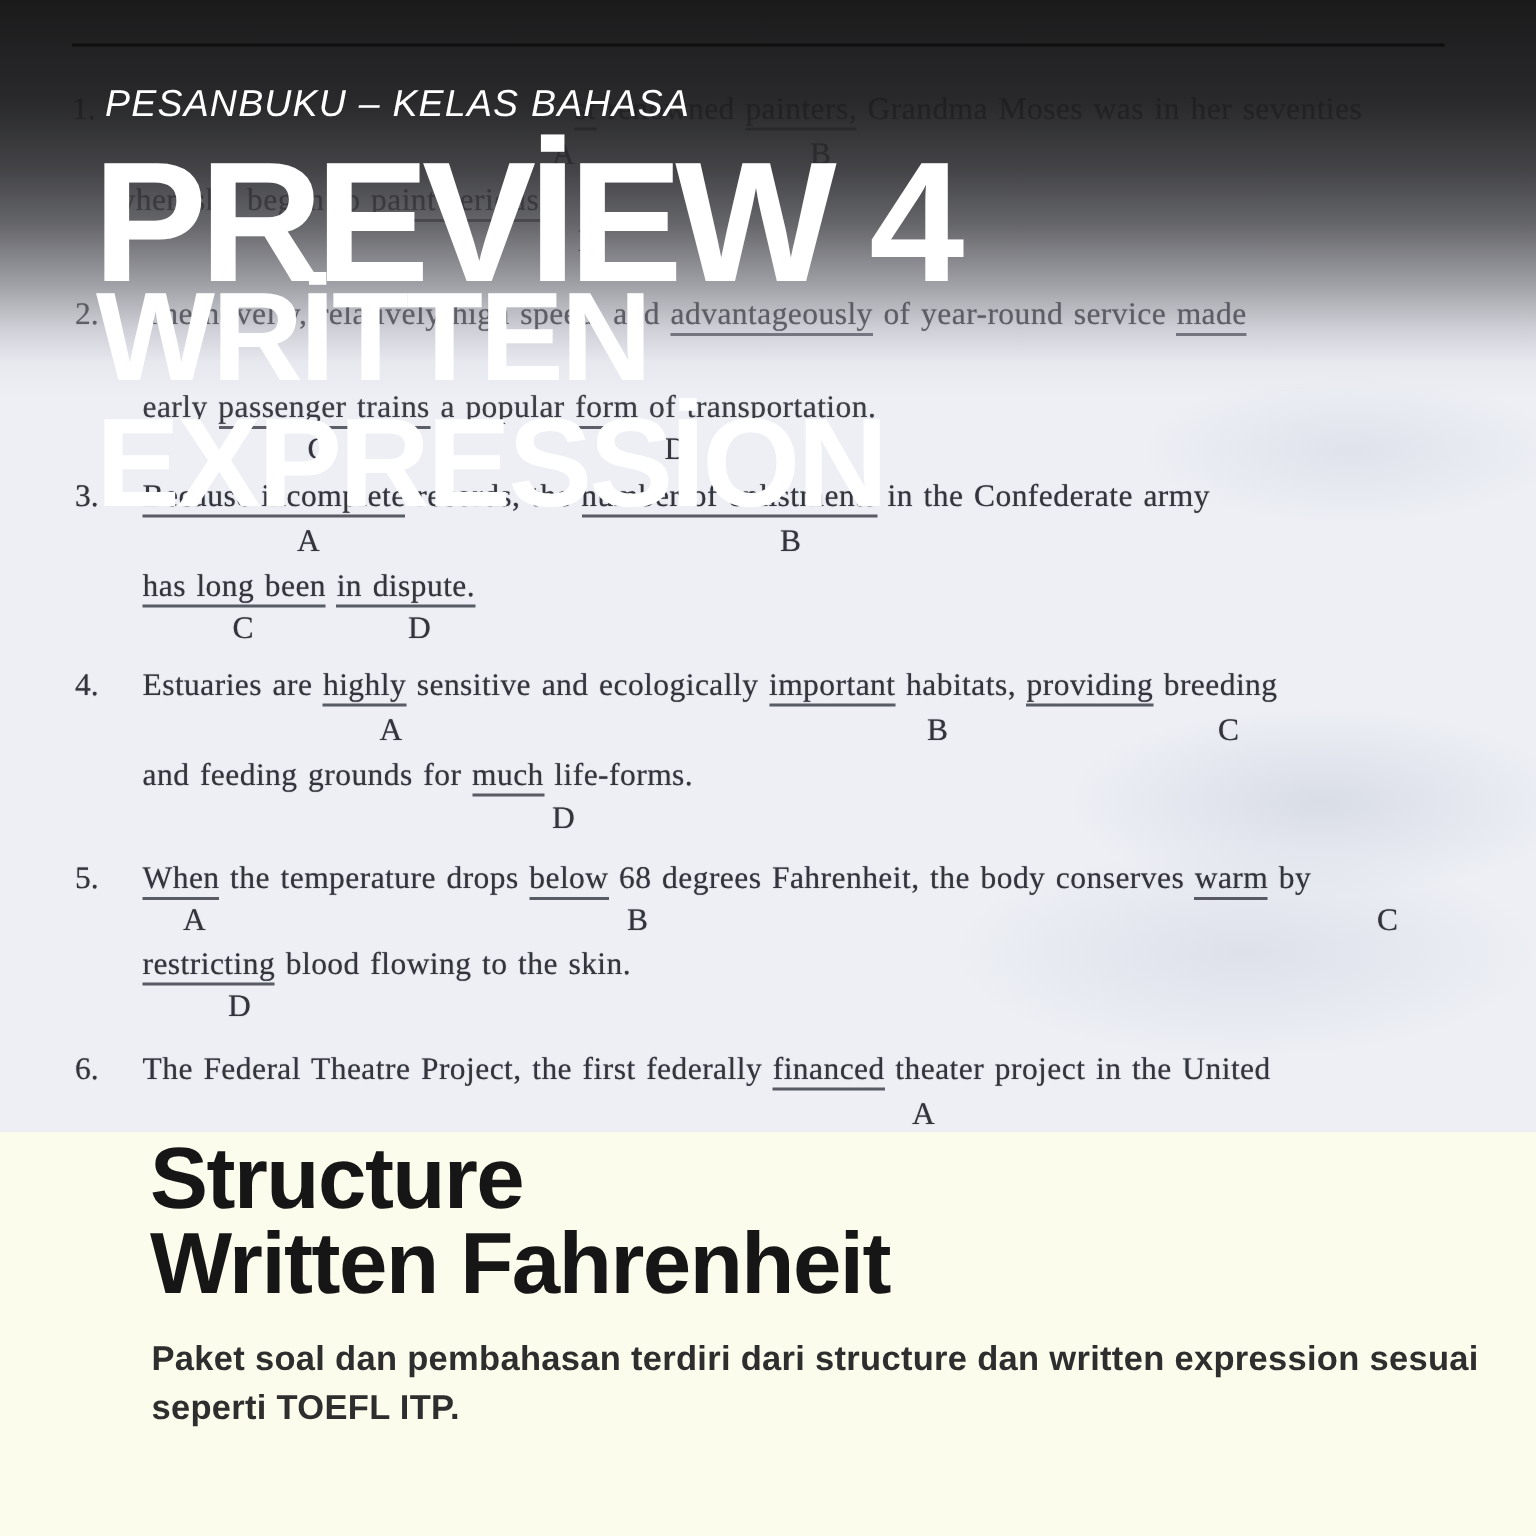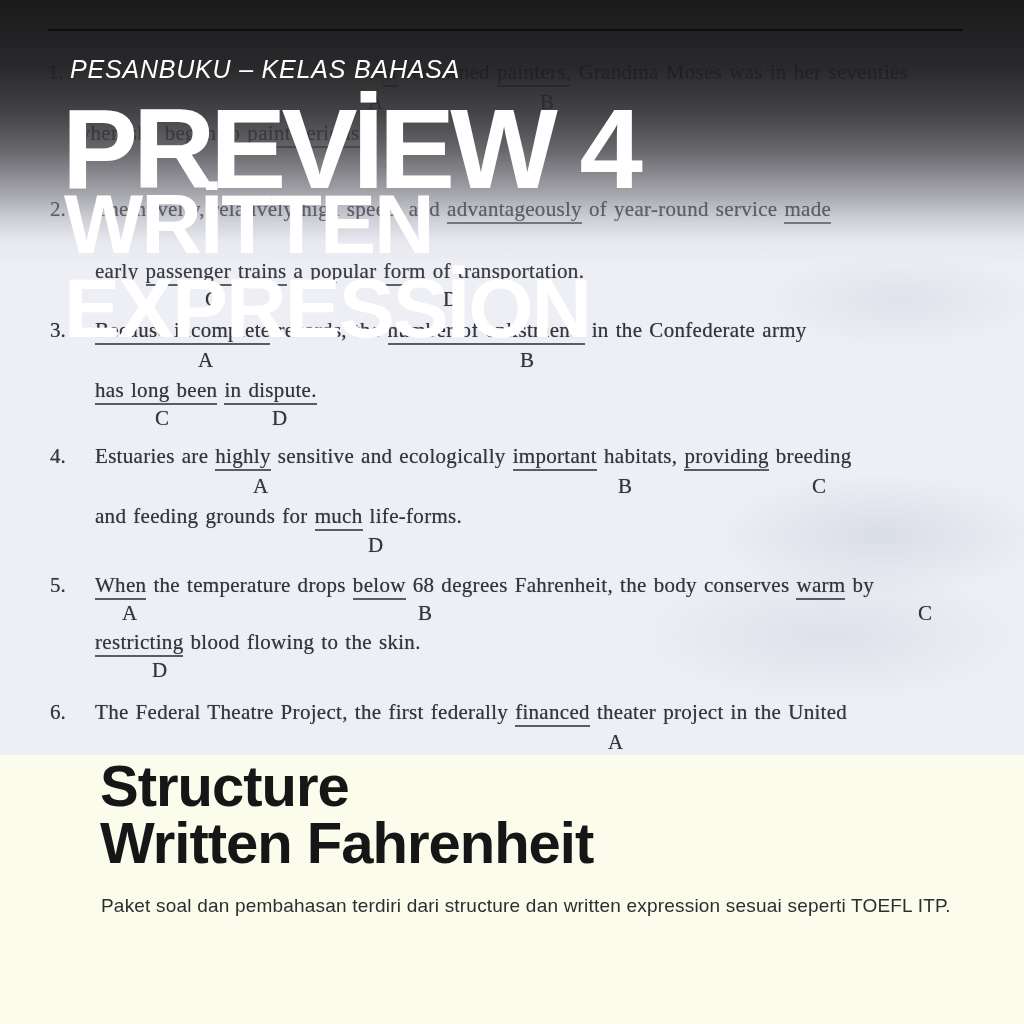--- a/index.html
+++ b/index.html
@@ -87,21 +87,21 @@
   .footer h3{
     position:absolute;left:100px;margin:0;
     font-size:58px;font-weight:700;letter-spacing:-1px;
     color:var(--footer-heading,#161616);line-height:1;
   }
   .fh1{top:2px;}
   .fh2{top:59px;}
   .footer p{
     position:absolute;left:101px;top:134px;margin:0;
     max-width:890px;
-    font-size:19px;line-height:33px;font-weight:400;
+    font-size:23px;line-height:33px;font-weight:700;
     color:var(--footer-text,#2e2e2e);letter-spacing:.2px;
   }
 </style>
 </head>
 <body>
 
 <div class="canvas">
 
   <div class="doc-layer" id="doc-layer">
       <span class="qnum" style="left: 48px; top: 60px;">1.</span>

